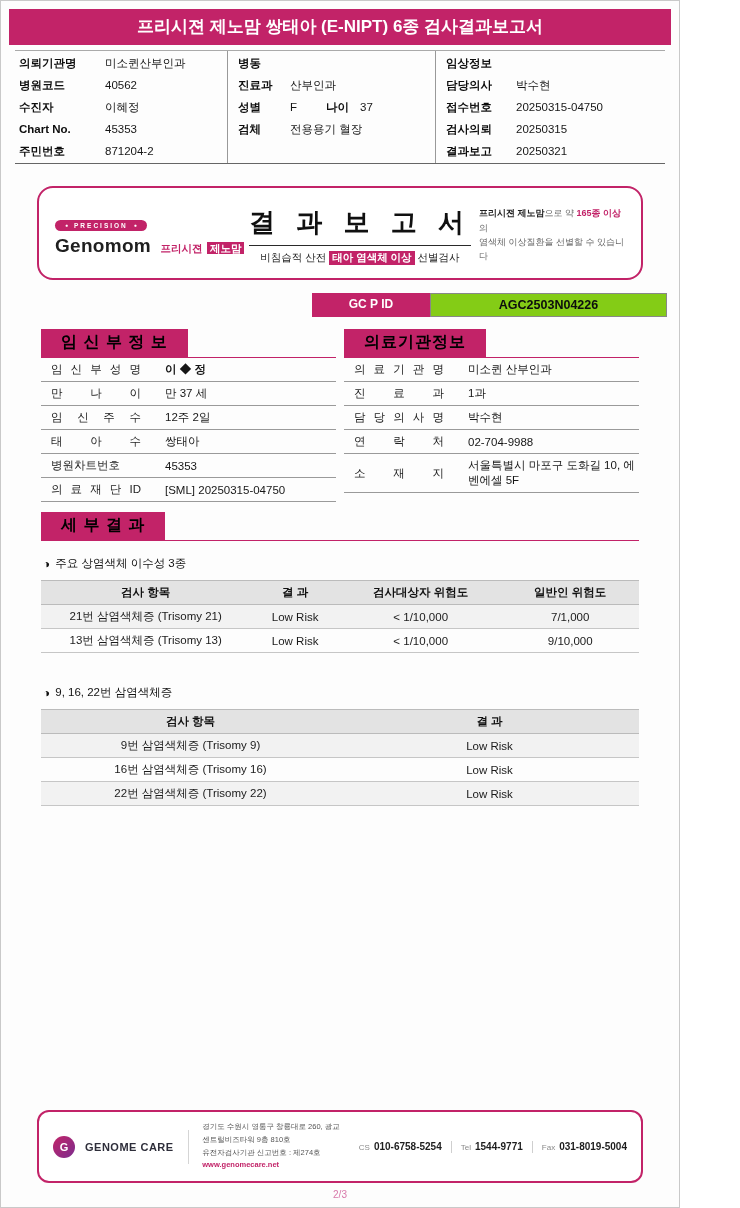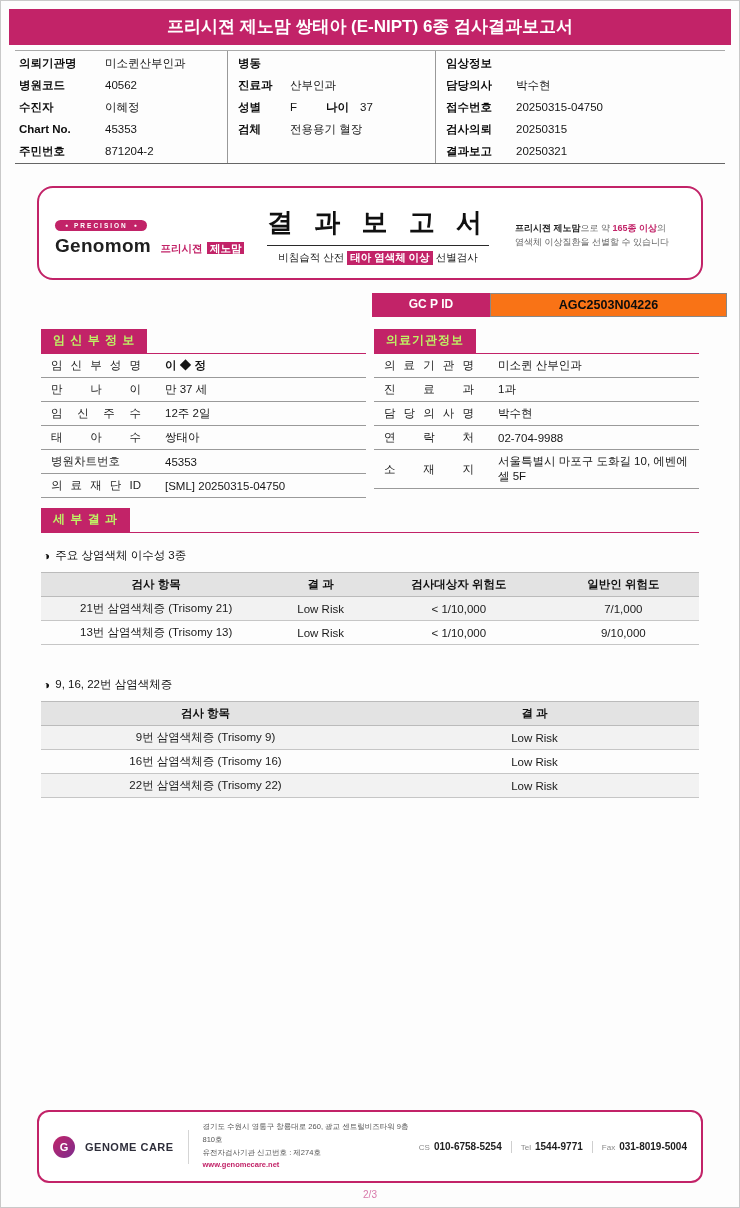--- a/index.html
+++ b/index.html
@@ -2,21 +2,21 @@
 <html><head>
 <meta charset="utf-8">
 <style>
   * { box-sizing: border-box; margin: 0; padding: 0; }
   :root { --primary:#C22368; --pink:#D878AA; }
   body {
     font-family: "Liberation Sans", sans-serif;
     background:#ffffff; color:#111;
   }
   .page {
-    width:740px; height:1208px; background:#fdfdfd;
+    width:680px; height:1208px; background:#fdfdfd;
     border:1px solid #c9c9c9;
     display:flex; flex-direction:column; overflow:hidden;
   }
 
   
   .title-bar {
     margin:8px 8px 0; background:var(--primary); color:#fff;
     font-weight:bold; font-size:17px; text-align:center;
     padding:6px 0 7px;
   }
@@ -63,30 +63,30 @@
   .tagline .tb { color:#1c1c1c; font-weight:bold; }
   .tagline .tp { color:var(--primary); font-weight:bold; }
 
   
   .gc-row { margin:13px 12px 0; display:flex; justify-content:flex-end; }
   .gc-label {
     width:118px; background:var(--primary); color:#fff; font-weight:bold;
     font-size:12px; text-align:center; padding:4px 0;
   }
   .gc-value {
-    width:237px; border:1px solid #888; background:#f97316; font-weight:bold;
+    width:237px; border:1px solid #888; background:#84cc16; font-weight:bold;
     font-size:12.5px; text-align:center; padding:4px 0; color:#0d0d0d;
   }
 
   
   .info-grid { margin:12px 40px 0; display:grid; grid-template-columns:1fr 1fr; column-gap:8px; }
   .sec-head { border-bottom:1px solid var(--primary); }
   .sec-chip {
-    display:inline-block; background:var(--primary); color:#bef264; font-weight:bold;
-    font-size:12px; padding:3px 12px 4px; letter-spacing:1px;
+    display:inline-block; background:var(--primary); color:#000000; font-weight:bold;
+    font-size:16px; padding:3px 20px 4px; letter-spacing:1px;
   }
   .info-table { width:100%; border-collapse:collapse; font-size:11.5px; }
   .info-table td { border-bottom:1px solid #9a9a9a; padding:4px 4px; vertical-align:middle; }
   .info-table td.lab {
     width:112px; padding-left:10px; padding-right:12px; color:#222;
     text-align:justify; text-align-last:justify;
   }
   .info-table td.val { padding-left:12px; color:#161616; }
   .val-bold { font-weight:bold; }
 

